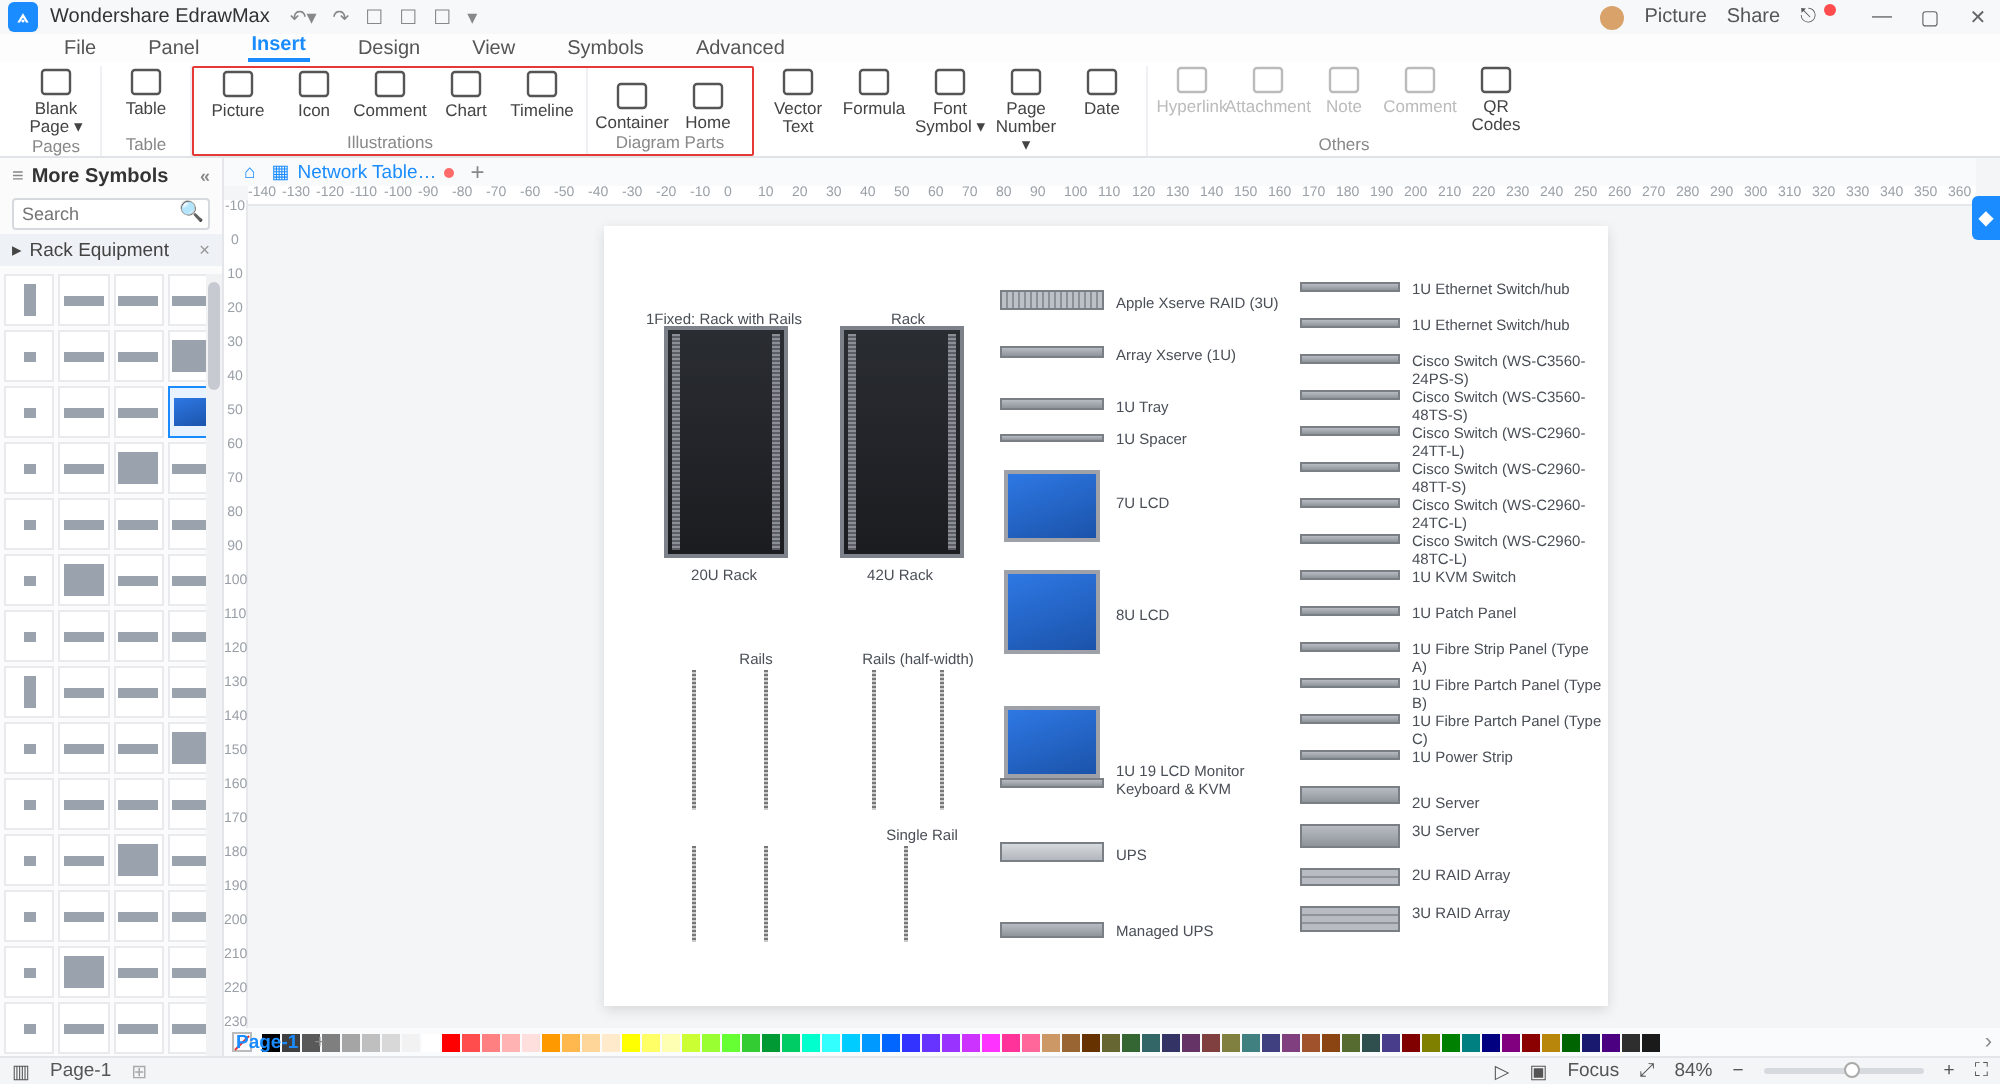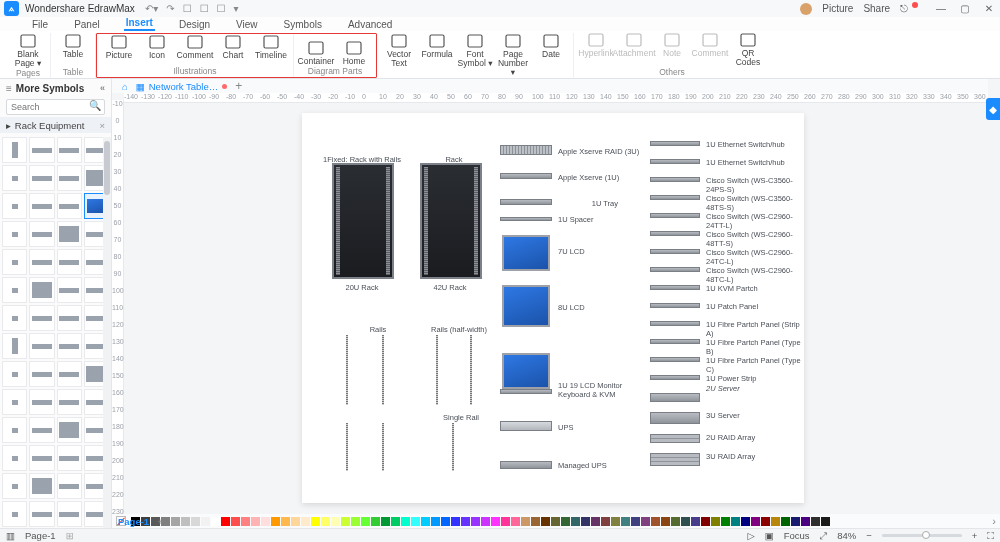--- a/index.html
+++ b/index.html
@@ -619,23 +619,23 @@
     <div class="rail" style="left:168px;top:222px;height:70px"></div>
 
     <div class="cap" style="left:134px;top:300px;width:50px">Single Rail</div>
     <div class="rail" style="left:150px;top:310px;height:48px"></div>
     <div class="rail" style="left:44px;top:310px;height:48px"></div>
     <div class="rail" style="left:80px;top:310px;height:48px"></div>
 
     <div class="dev" style="left:198px;top:32px;width:52px;height:10px;background:repeating-linear-gradient(90deg,#bcc1c7,#bcc1c7 2px,#8c9198 2px,#8c9198 3px)"></div>
     <div class="cap" style="left:256px;top:34px;width:90px;text-align:left">Apple Xserve RAID (3U)</div>
     <div class="dev" style="left:198px;top:60px;width:52px"></div>
-    <div class="cap" style="left:256px;top:60px;width:80px;text-align:left">Apple Xserve (1U)</div>
+    <div class="cap" style="left:256px;top:60px;width:80px;text-align:left">Array Xserve (1U)</div>
     <div class="dev" style="left:198px;top:86px;width:52px"></div>
-    <div class="cap" style="left:256px;top:86px;width:60px;text-align:right">1U Tray</div>
+    <div class="cap" style="left:256px;top:86px;width:60px;text-align:left">1U Tray</div>
     <div class="dev" style="left:198px;top:104px;width:52px;height:4px"></div>
     <div class="cap" style="left:256px;top:102px;width:60px;text-align:left">1U Spacer</div>
     <div class="lcd" style="left:200px;top:122px;width:48px;height:36px"></div>
     <div class="cap" style="left:256px;top:134px;width:60px;text-align:left">7U LCD</div>
     <div class="lcd" style="left:200px;top:172px;width:48px;height:42px"></div>
     <div class="cap" style="left:256px;top:190px;width:60px;text-align:left">8U LCD</div>
     <div class="lcd" style="left:200px;top:240px;width:48px;height:36px"></div>
     <div class="dev" style="left:198px;top:276px;width:52px;height:5px"></div>
     <div class="cap" style="left:256px;top:268px;width:90px;text-align:left">1U 19 LCD Monitor Keyboard &amp; KVM</div>
     <div class="dev" style="left:198px;top:308px;width:52px;height:10px;background:linear-gradient(#d6d9dd,#b3b7bd)"></div>
@@ -654,33 +654,33 @@
       <div class="cap" style="left: 404px; top: 81px; width: 95px; text-align: left;">Cisco Switch (WS-C3560-48TS-S)</div>
       <div class="dev" style="left: 348px; top: 100px; width: 50px; height: 5px;"></div>
       <div class="cap" style="left: 404px; top: 99px; width: 95px; text-align: left;">Cisco Switch (WS-C2960-24TT-L)</div>
       <div class="dev" style="left: 348px; top: 118px; width: 50px; height: 5px;"></div>
       <div class="cap" style="left: 404px; top: 117px; width: 95px; text-align: left;">Cisco Switch (WS-C2960-48TT-S)</div>
       <div class="dev" style="left: 348px; top: 136px; width: 50px; height: 5px;"></div>
       <div class="cap" style="left: 404px; top: 135px; width: 95px; text-align: left;">Cisco Switch (WS-C2960-24TC-L)</div>
       <div class="dev" style="left: 348px; top: 154px; width: 50px; height: 5px;"></div>
       <div class="cap" style="left: 404px; top: 153px; width: 95px; text-align: left;">Cisco Switch (WS-C2960-48TC-L)</div>
       <div class="dev" style="left: 348px; top: 172px; width: 50px; height: 5px;"></div>
-      <div class="cap" style="left: 404px; top: 171px; width: 95px; text-align: left;">1U KVM Partch</div>
+      <div class="cap" style="left: 404px; top: 171px; width: 95px; text-align: left;">1U KVM Switch</div>
       <div class="dev" style="left: 348px; top: 190px; width: 50px; height: 5px;"></div>
       <div class="cap" style="left: 404px; top: 189px; width: 95px; text-align: left;">1U Patch Panel</div>
       <div class="dev" style="left: 348px; top: 208px; width: 50px; height: 5px;"></div>
-      <div class="cap" style="left: 404px; top: 207px; width: 95px; text-align: left;">1U Fibre Partch Panel (Strip A)</div>
+      <div class="cap" style="left: 404px; top: 207px; width: 95px; text-align: left;">1U Fibre Strip Panel (Type A)</div>
       <div class="dev" style="left: 348px; top: 226px; width: 50px; height: 5px;"></div>
       <div class="cap" style="left: 404px; top: 225px; width: 95px; text-align: left;">1U Fibre Partch Panel (Type B)</div>
       <div class="dev" style="left: 348px; top: 244px; width: 50px; height: 5px;"></div>
       <div class="cap" style="left: 404px; top: 243px; width: 95px; text-align: left;">1U Fibre Partch Panel (Type C)</div>
       <div class="dev" style="left: 348px; top: 262px; width: 50px; height: 5px;"></div>
       <div class="cap" style="left: 404px; top: 261px; width: 95px; text-align: left;">1U Power Strip</div>
       <div class="dev" style="left: 348px; top: 280px; width: 50px; height: 9px;"></div>
-      <div class="cap" style="left: 404px; top: 271px; width: 95px; text-align: left; font-style: italic;">2U Server</div>
+      <div class="cap" style="left: 404px; top: 284px; width: 95px; text-align: left;">2U Server</div>
       <div class="dev" style="left: 348px; top: 299px; width: 50px; height: 12px;"></div>
       <div class="cap" style="left: 404px; top: 298px; width: 95px; text-align: left;">3U Server</div>
       <div class="dev" style="left: 348px; top: 321px; width: 50px; height: 9px; background: repeating-linear-gradient(rgb(184, 188, 194), rgb(184, 188, 194) 3px, rgb(143, 148, 155) 3px, rgb(143, 148, 155) 4px);"></div>
       <div class="cap" style="left: 404px; top: 320px; width: 95px; text-align: left;">2U RAID Array</div>
       <div class="dev" style="left: 348px; top: 340px; width: 50px; height: 13px; background: repeating-linear-gradient(rgb(184, 188, 194), rgb(184, 188, 194) 3px, rgb(143, 148, 155) 3px, rgb(143, 148, 155) 4px);"></div>
       <div class="cap" style="left: 404px; top: 339px; width: 95px; text-align: left;">3U RAID Array</div>
     </div>
 </div>
 
 <div class="bluetab">◆</div>

